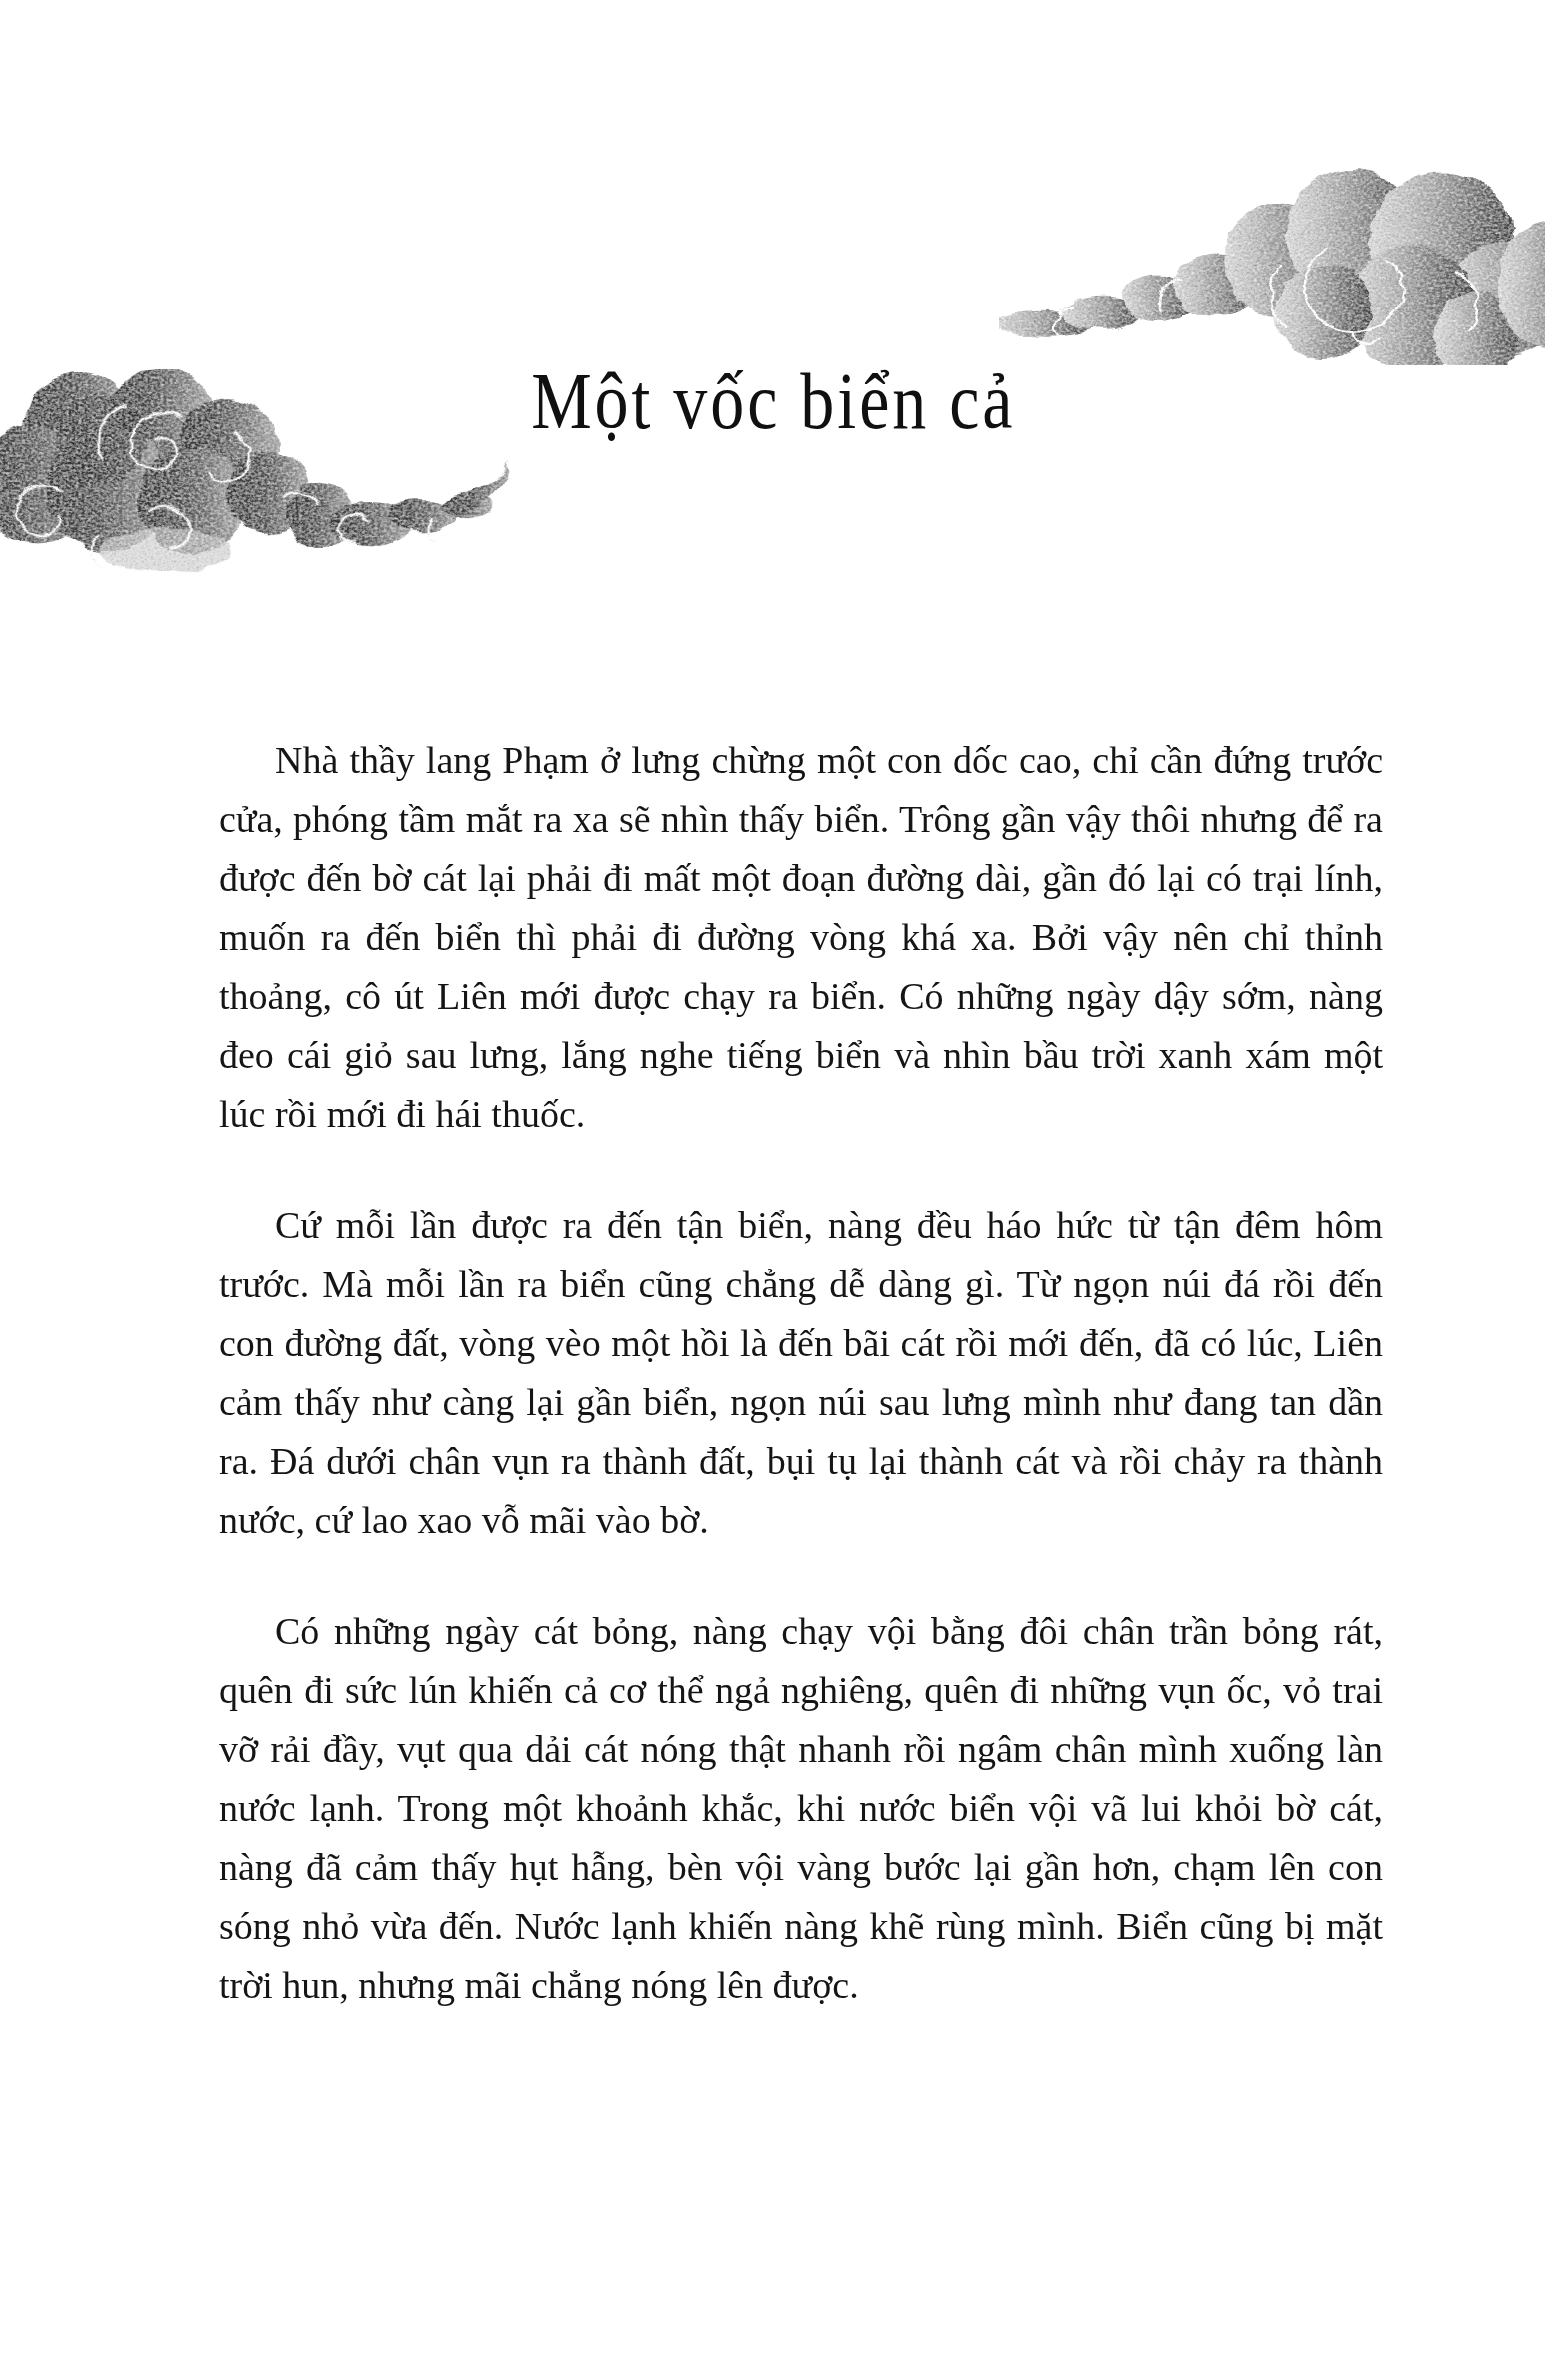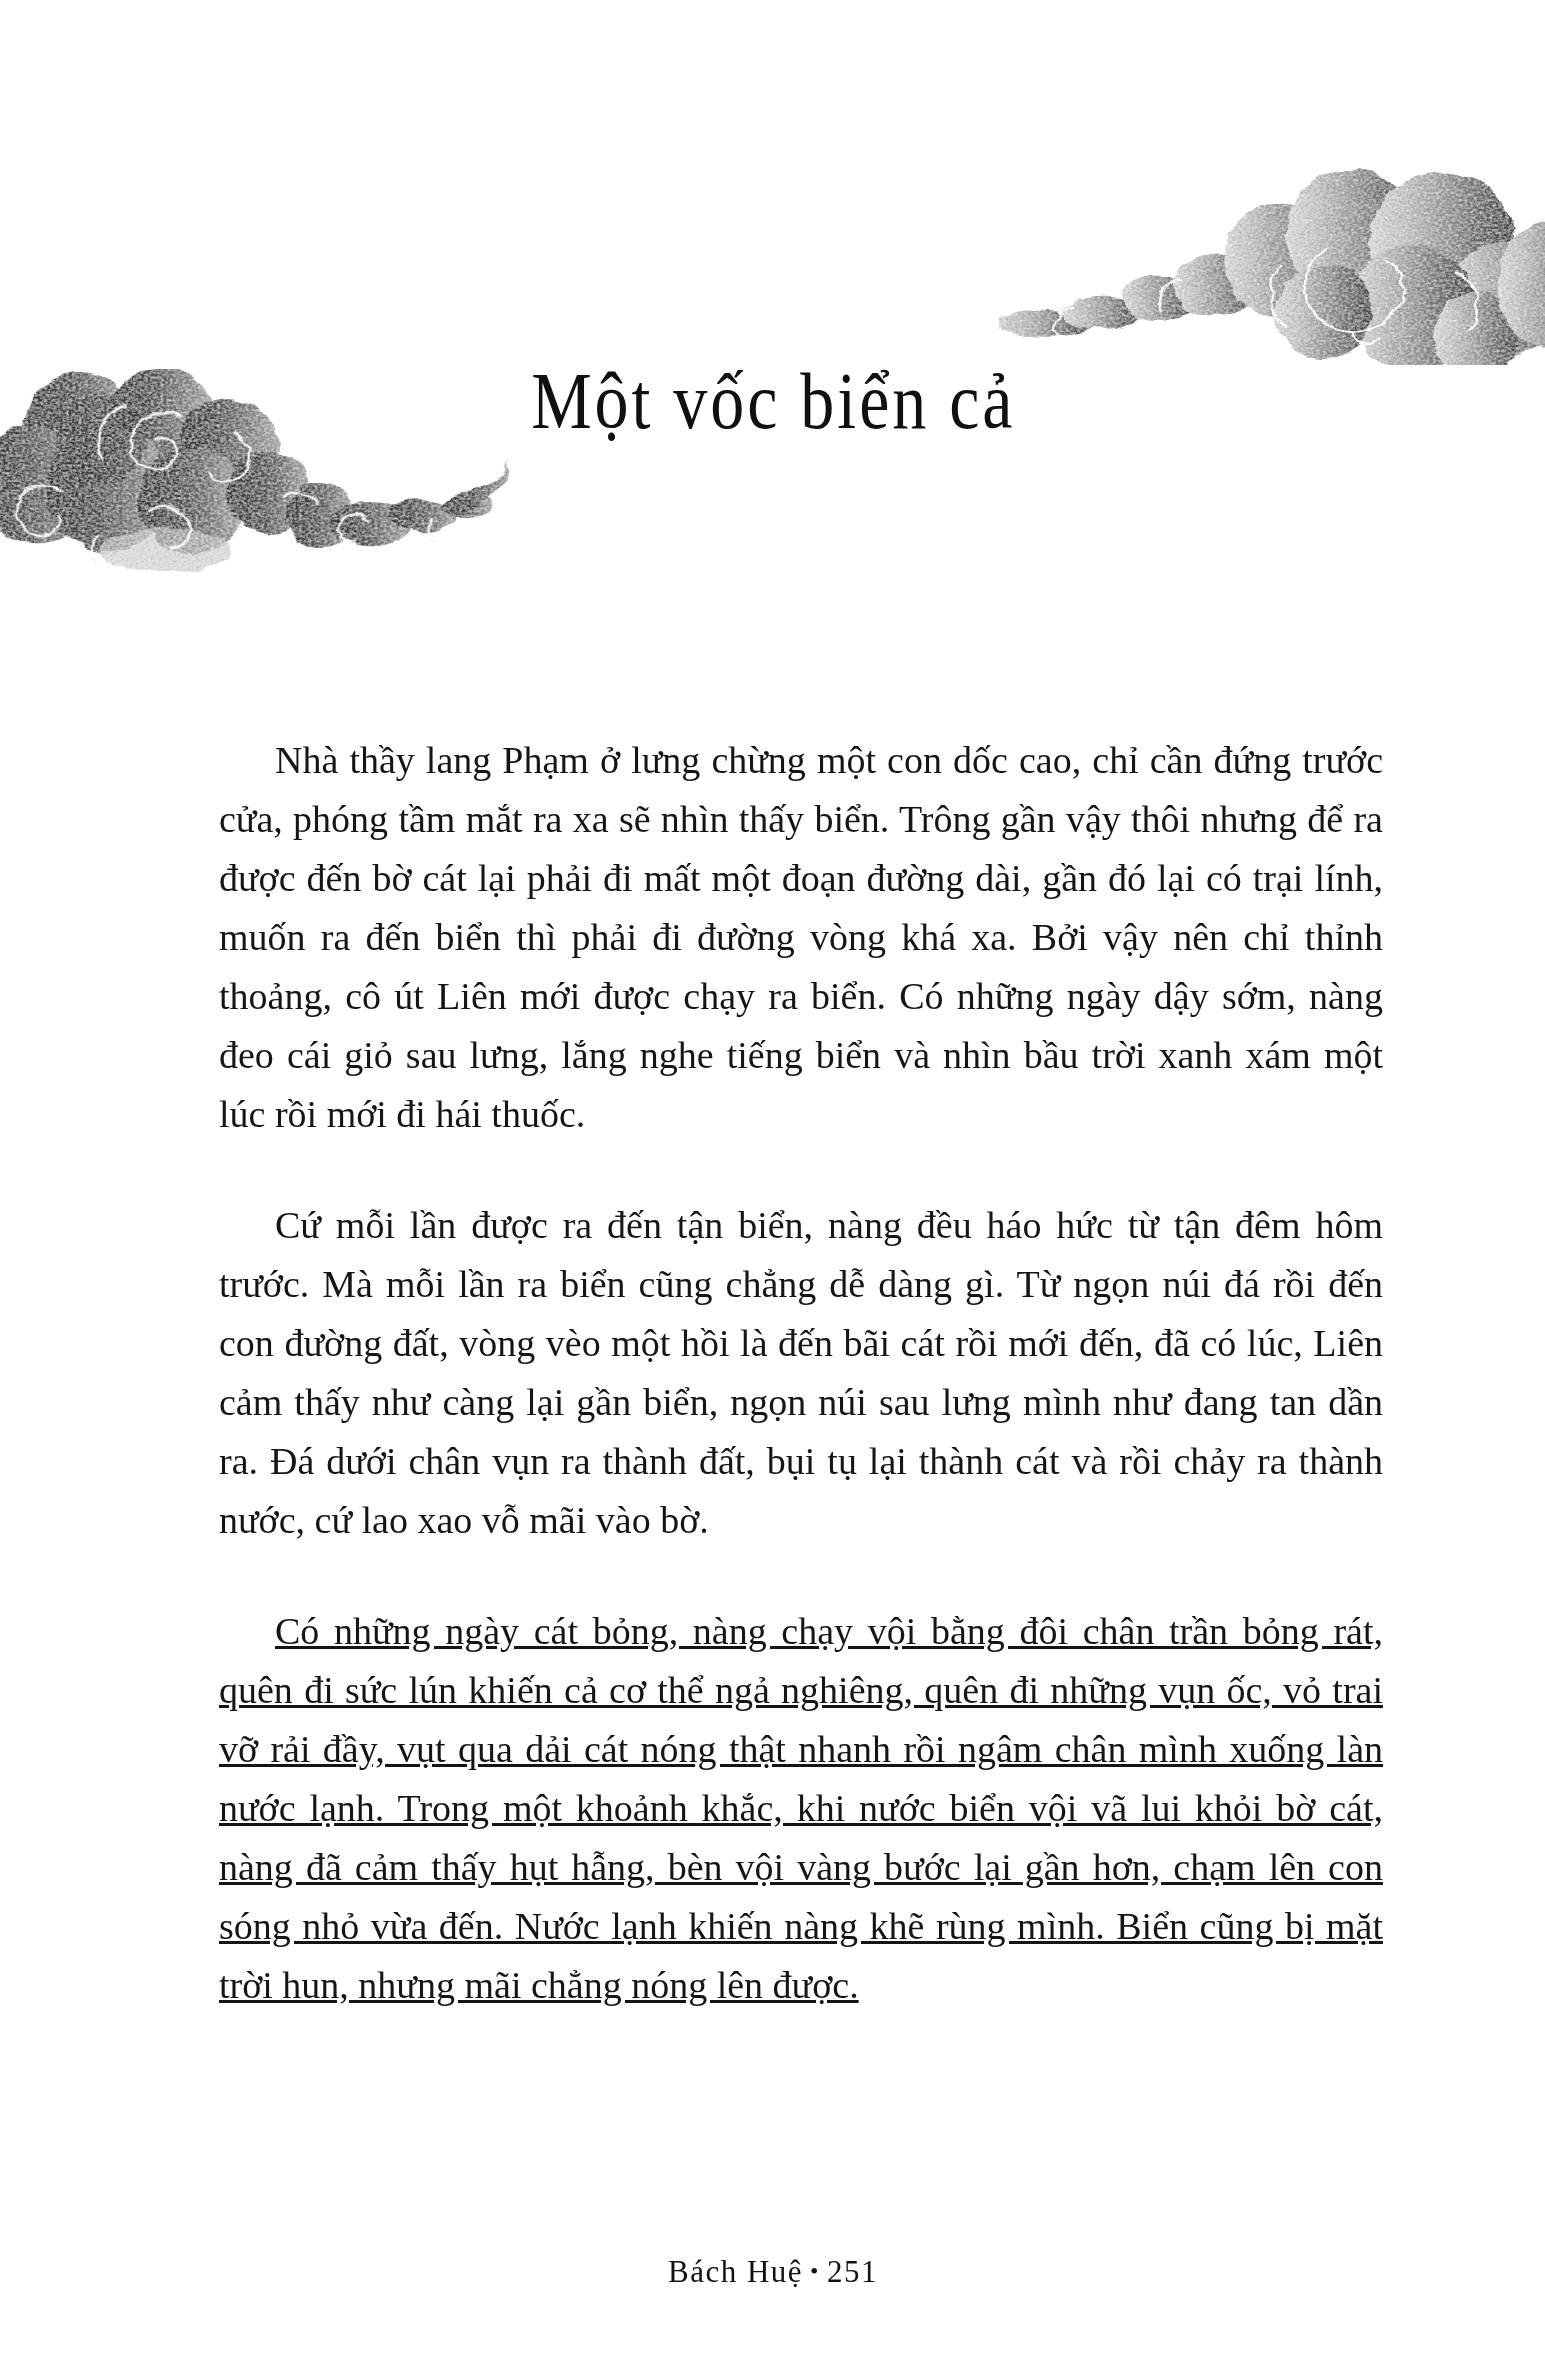--- a/index.html
+++ b/index.html
@@ -61,21 +61,20 @@
     text-align: justify;
     text-justify: inter-word;
     color: #151515;
   }
   .body-text p {
     margin: 0 0 52px 0;
     text-indent: 56px;
   }
   .body-text p:last-child {
     margin-bottom: 0;
-    text-decoration: underline;
   }
   .footer {
     position: absolute;
     top: 2249px;
     left: 0;
     right: 0;
     text-align: center;
     font-size: 31px;
     line-height: 45px;
     letter-spacing: 1.5px;
@@ -201,18 +200,15 @@
   </svg>
 
   <h1 class="title"><span class="title-inner">Một vốc biển cả</span></h1>
 
   <main class="body-text">
     <p>Nhà thầy lang Phạm ở lưng chừng một con dốc cao, chỉ cần đứng trước cửa, phóng tầm mắt ra xa sẽ nhìn thấy biển. Trông gần vậy thôi nhưng để ra được đến bờ cát lại phải đi mất một đoạn đường dài, gần đó lại có trại lính, muốn ra đến biển thì phải đi đường vòng khá xa. Bởi vậy nên chỉ thỉnh thoảng, cô út Liên mới được chạy ra biển. Có những ngày dậy sớm, nàng đeo cái giỏ sau lưng, lắng nghe tiếng biển và nhìn bầu trời xanh xám một lúc rồi mới đi hái thuốc.</p>
     <p>Cứ mỗi lần được ra đến tận biển, nàng đều háo hức từ tận đêm hôm trước. Mà mỗi lần ra biển cũng chẳng dễ dàng gì. Từ ngọn núi đá rồi đến con đường đất, vòng vèo một hồi là đến bãi cát rồi mới đến, đã có lúc, Liên cảm thấy như càng lại gần biển, ngọn núi sau lưng mình như đang tan dần ra. Đá dưới chân vụn ra thành đất, bụi tụ lại thành cát và rồi chảy ra thành nước, cứ lao xao vỗ mãi vào bờ.</p>
     <p>Có những ngày cát bỏng, nàng chạy vội bằng đôi chân trần bỏng rát, quên đi sức lún khiến cả cơ thể ngả nghiêng, quên đi những vụn ốc, vỏ trai vỡ rải đầy, vụt qua dải cát nóng thật nhanh rồi ngâm chân mình xuống làn nước lạnh. Trong một khoảnh khắc, khi nước biển vội vã lui khỏi bờ cát, nàng đã cảm thấy hụt hẫng, bèn vội vàng bước lại gần hơn, chạm lên con sóng nhỏ vừa đến. Nước lạnh khiến nàng khẽ rùng mình. Biển cũng bị mặt trời hun, nhưng mãi chẳng nóng lên được.</p>
   </main>
 
-  <footer class="footer">
-    <span>Bách Huệ</span><span class="sep">•</span><span>251</span>
-  </footer>
 
 </div>
 
 
 </body></html>

